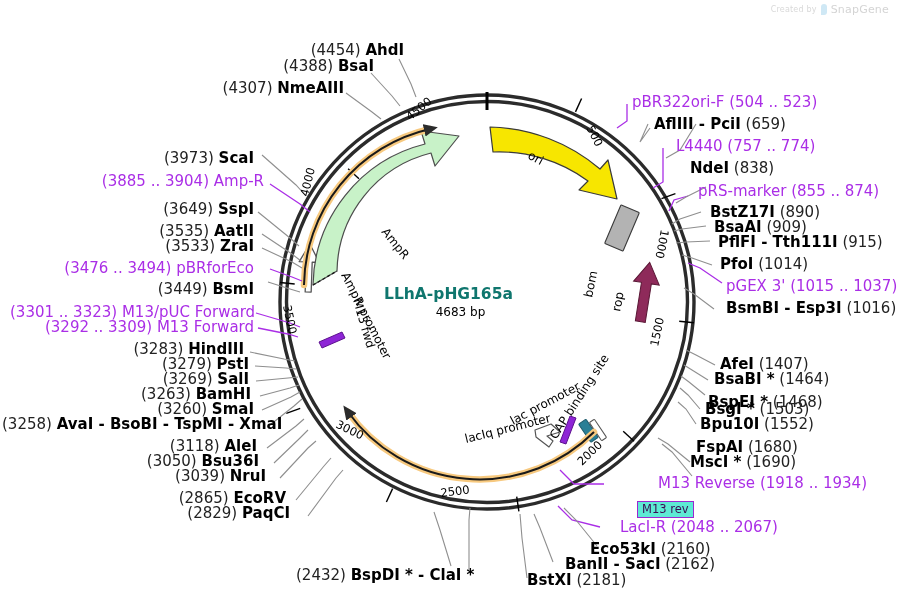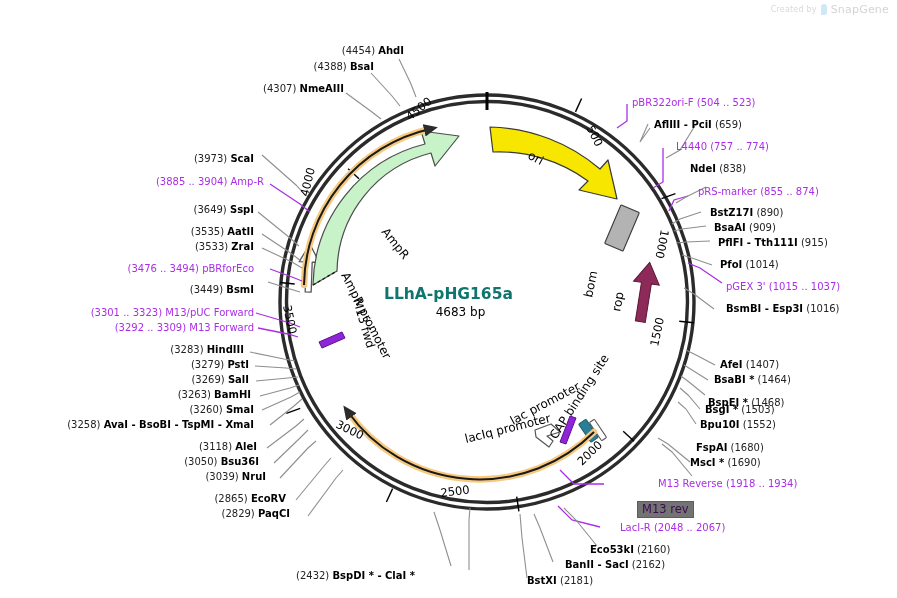--- a/index.html
+++ b/index.html
@@ -21,33 +21,33 @@
   .watermark .wm-created{font-size:8px;color:#d9d9d9;}
   .watermark .wm-name{font-size:11px;color:#d4d4d4;}
   .wm-logo{
     width:6px;height:11px;background:#cfe8f5;
     border-radius:3px 3px 3px 0;display:inline-block;
   }
 
   
   .lbl{
     position:absolute;white-space:nowrap;
-    font-size:10px;line-height:13px;
+    font-size:15px;line-height:13px;
   }
   .lbl .enz{font-weight:bold;color:#000;}
   .lbl .pos{color:#222;font-weight:normal;}
   .lbl.feat{color:#aa2ee6;font-weight:normal;}
   .lbl.feat .pos{color:#aa2ee6;}
   .lbl.right{text-align:left;}
   .lbl.left{text-align:right;}
 
   .badge{
     display:inline-block;
     border:1.3px solid #9b27d1;border-radius:0;
-    background:#737373;color:#3b0a52;
+    background:#5eead4;color:#3b0a52;
     padding:0px 4px 1px 4px;font-size:11.5px;line-height:14px;
   }
 
   
   .center-title{
     position:absolute;left:0;right:0;text-align:center;
     font-weight:bold;font-size:15.5px;color:#0f766e;
   }
   .center-sub{
     position:absolute;left:0;right:0;text-align:center;

